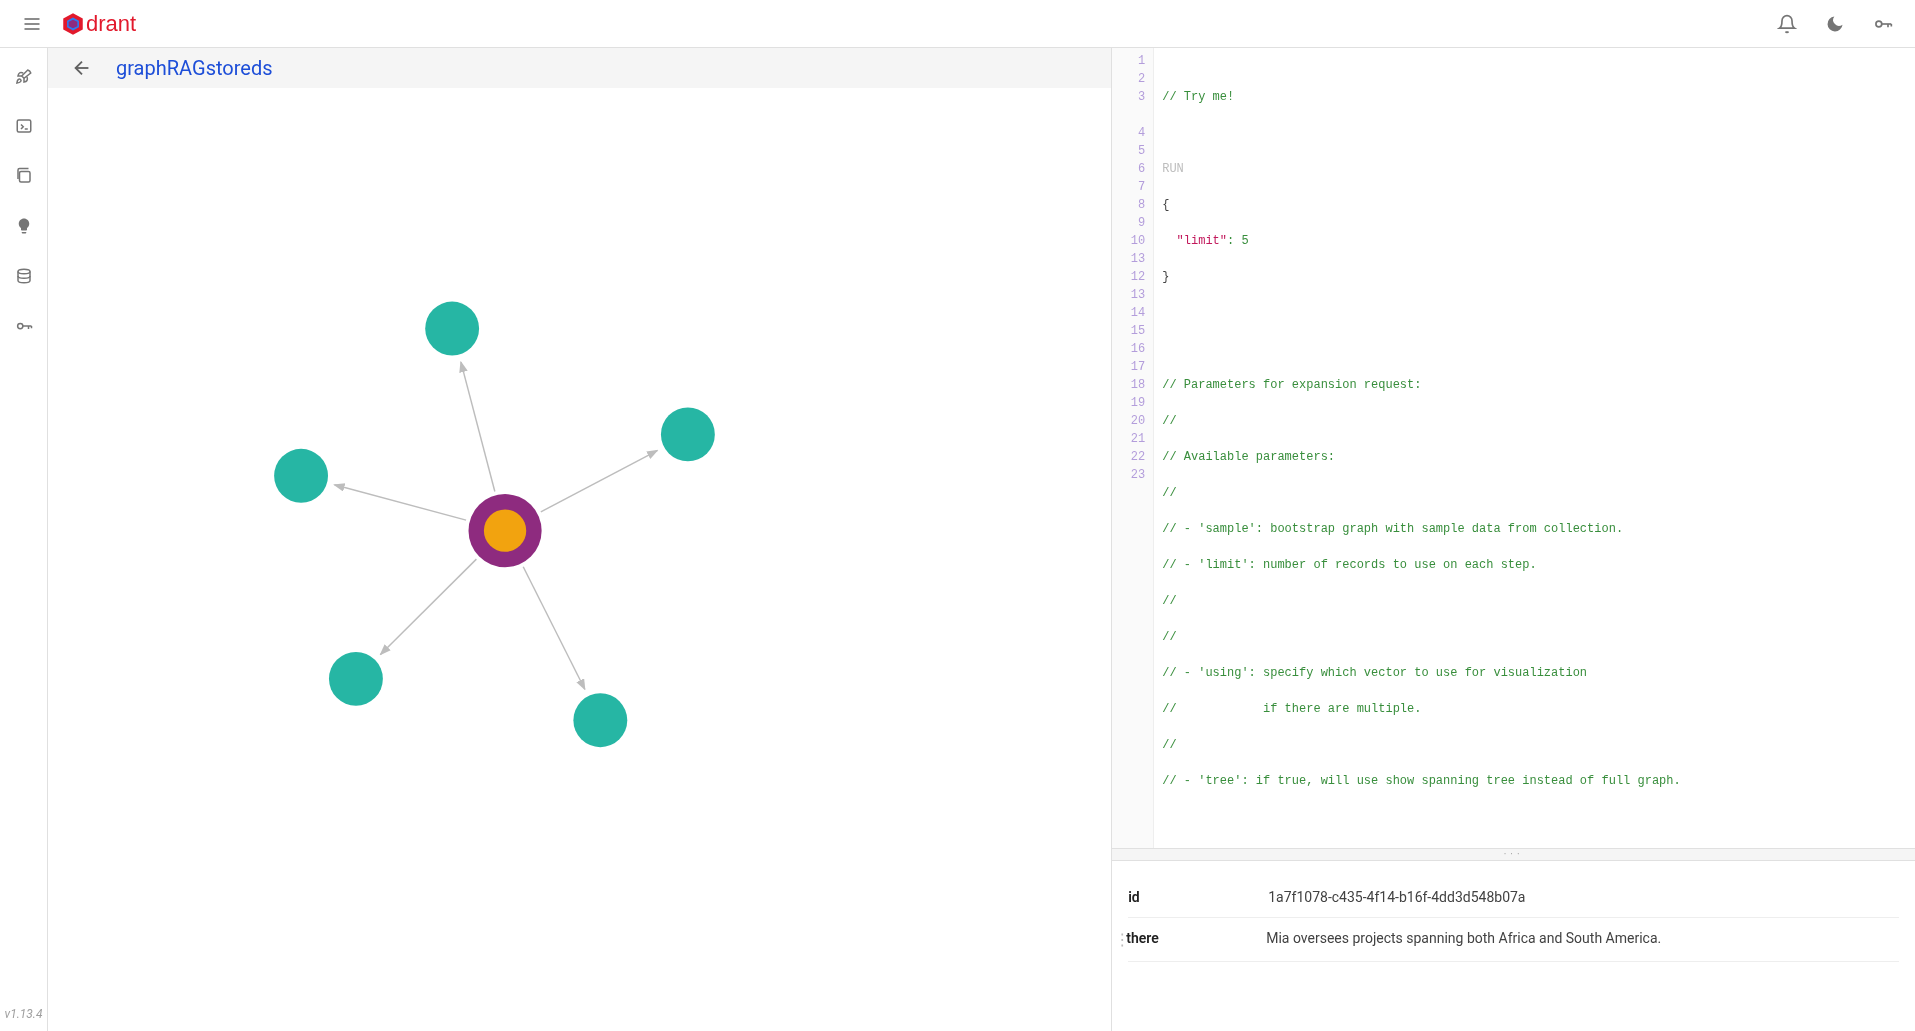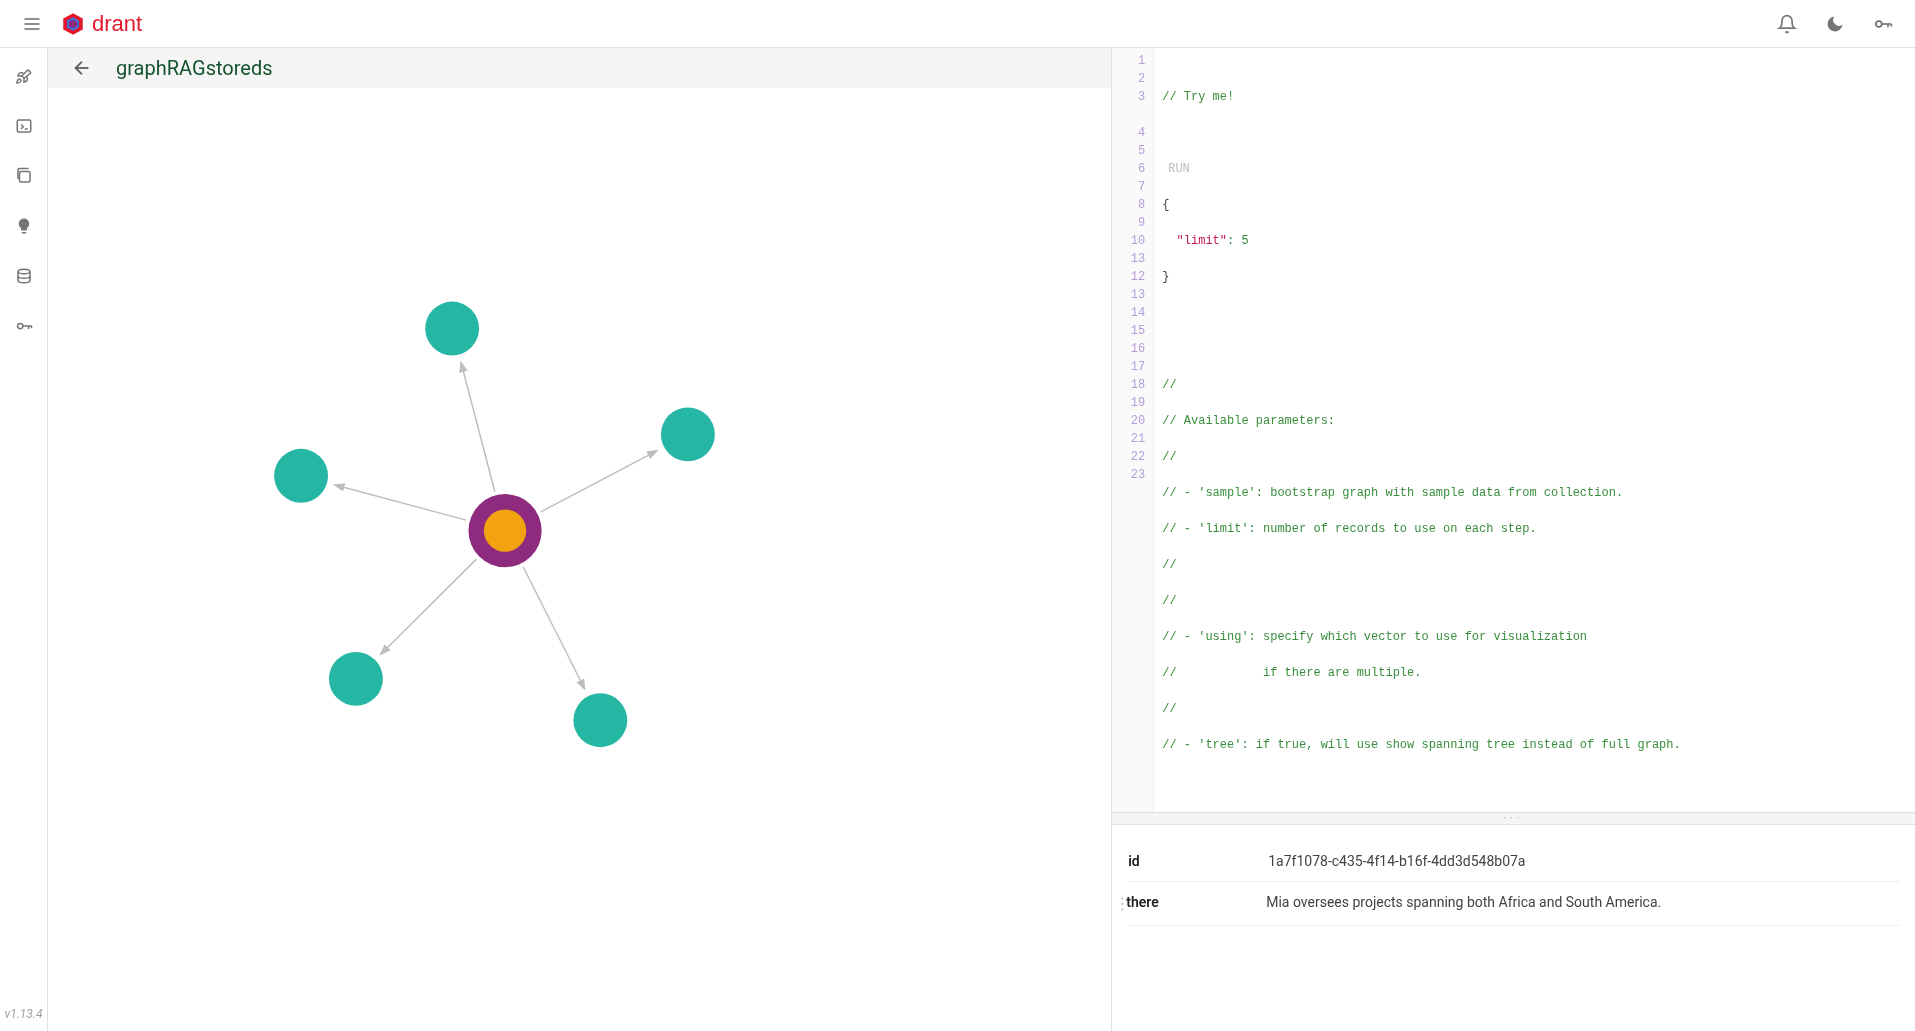--- a/index.html
+++ b/index.html
@@ -16,21 +16,21 @@
     }
     .top-bar-left, .top-bar-right { display: flex; align-items: center; gap: 8px; }
     .top-bar-spacer { flex: 1; }
     .hamburger, .top-icon {
       width: 40px; height: 40px;
       display: flex; align-items: center; justify-content: center;
       color: #757575;
       border-radius: 50%;
       cursor: pointer;
     }
-    .logo { display: flex; align-items: center; gap: 6px; font-size: 22px; font-weight: 400; color: #e2192c; font-family: Verdana, Geneva, sans-serif; }
+    .logo { display: flex; align-items: center; font-size: 22px; font-weight: 400; color: #e2192c; font-family: Verdana, Geneva, sans-serif; }
     .logo svg { vertical-align: middle; }
 
     
     .side-nav {
       position: fixed;
       top: 48px;
       left: 0;
       bottom: 0;
       width: 48px;
       border-right: 1px solid #e0e0e0;
@@ -76,21 +76,21 @@
       display: flex;
       align-items: center;
       padding: 0 16px;
       gap: 16px;
     }
     .back-btn {
       width: 36px; height: 36px;
       display: flex; align-items: center; justify-content: center;
       color: #616161; cursor: pointer; border-radius: 50%;
     }
-    .graph-title { font-size: 20px; color: #14532d; font-weight: 400; }
+    .graph-title { font-size: 20px; color: #1d4ed8; font-weight: 400; }
     .graph-canvas { flex: 1; position: relative; background: #fff; overflow: hidden; }
     .graph-svg { width: 100%; height: 100%; }
     .node-leaf { fill: #26b6a4; stroke: none; cursor: pointer; }
     .node-center-outer { fill: #8e2b7f; }
     .node-center-inner { fill: #f2a30f; }
     .edge-line { stroke: #bdbdbd; stroke-width: 1.5; fill: none; marker-end: url(#arrowhead); }
 
     
     .right-panel {
       flex: 1 1 43%;
@@ -114,21 +114,21 @@
       padding: 4px 8px 4px 0;
       user-select: none;
       border-right: 1px solid #eee;
     }
     .gutter div { height: 18px; position: relative; }
     .code-lines { flex: 1; padding: 4px 8px; white-space: pre; color: #424242; overflow-x: auto; }
     .cl { height: 18px; display: block; color: #388e3c; }
     .cl.plain { color: #424242; }
     .tok-key { color: #c2185b; }
     .tok-num { color: #388e3c; }
-    .tok-run { color: #bdbdbd; margin-left: 6px; }
+    .tok-run { color: #bdbdbd; }
     .tok-link { color: #388e3c; text-decoration: underline; }
 
     .expand-handle {
       height: 12px;
       background: #f5f5f5;
       border-bottom: 1px solid #e0e0e0;
       text-align: center;
       font-size: 10px;
       color: #9e9e9e;
       cursor: row-resize;
@@ -316,20 +316,21 @@
         </div>
       <div class="code-lines" id="code-lines"><span class="cl plain"> </span>
 <span class="cl ">// Try me!</span>
 <span class="cl plain"></span>
 <span class="cl"><span class="tok-run">RUN</span></span>
 <span class="cl plain">{</span>
 <span class="cl plain"><span class="tok-key">  "limit"</span><span class="tok-num">: 5</span></span>
 <span class="cl plain">}</span>
 <span class="cl plain"></span>
 <span class="cl plain"></span>
+<span class="cl ">// Parameters for expansion request:</span>
 <span class="cl ">//</span>
 <span class="cl ">// Available parameters:</span>
 <span class="cl ">//</span>
 <span class="cl ">// - 'sample': bootstrap graph with sample data from collection.</span>
 <span class="cl ">// - 'limit': number of records to use on each step.</span>
 <span class="cl ">//</span>
 <span class="cl ">//</span>
 <span class="cl ">// - 'using': specify which vector to use for visualization</span>
 <span class="cl ">//            if there are multiple.</span>
 <span class="cl ">//</span>

